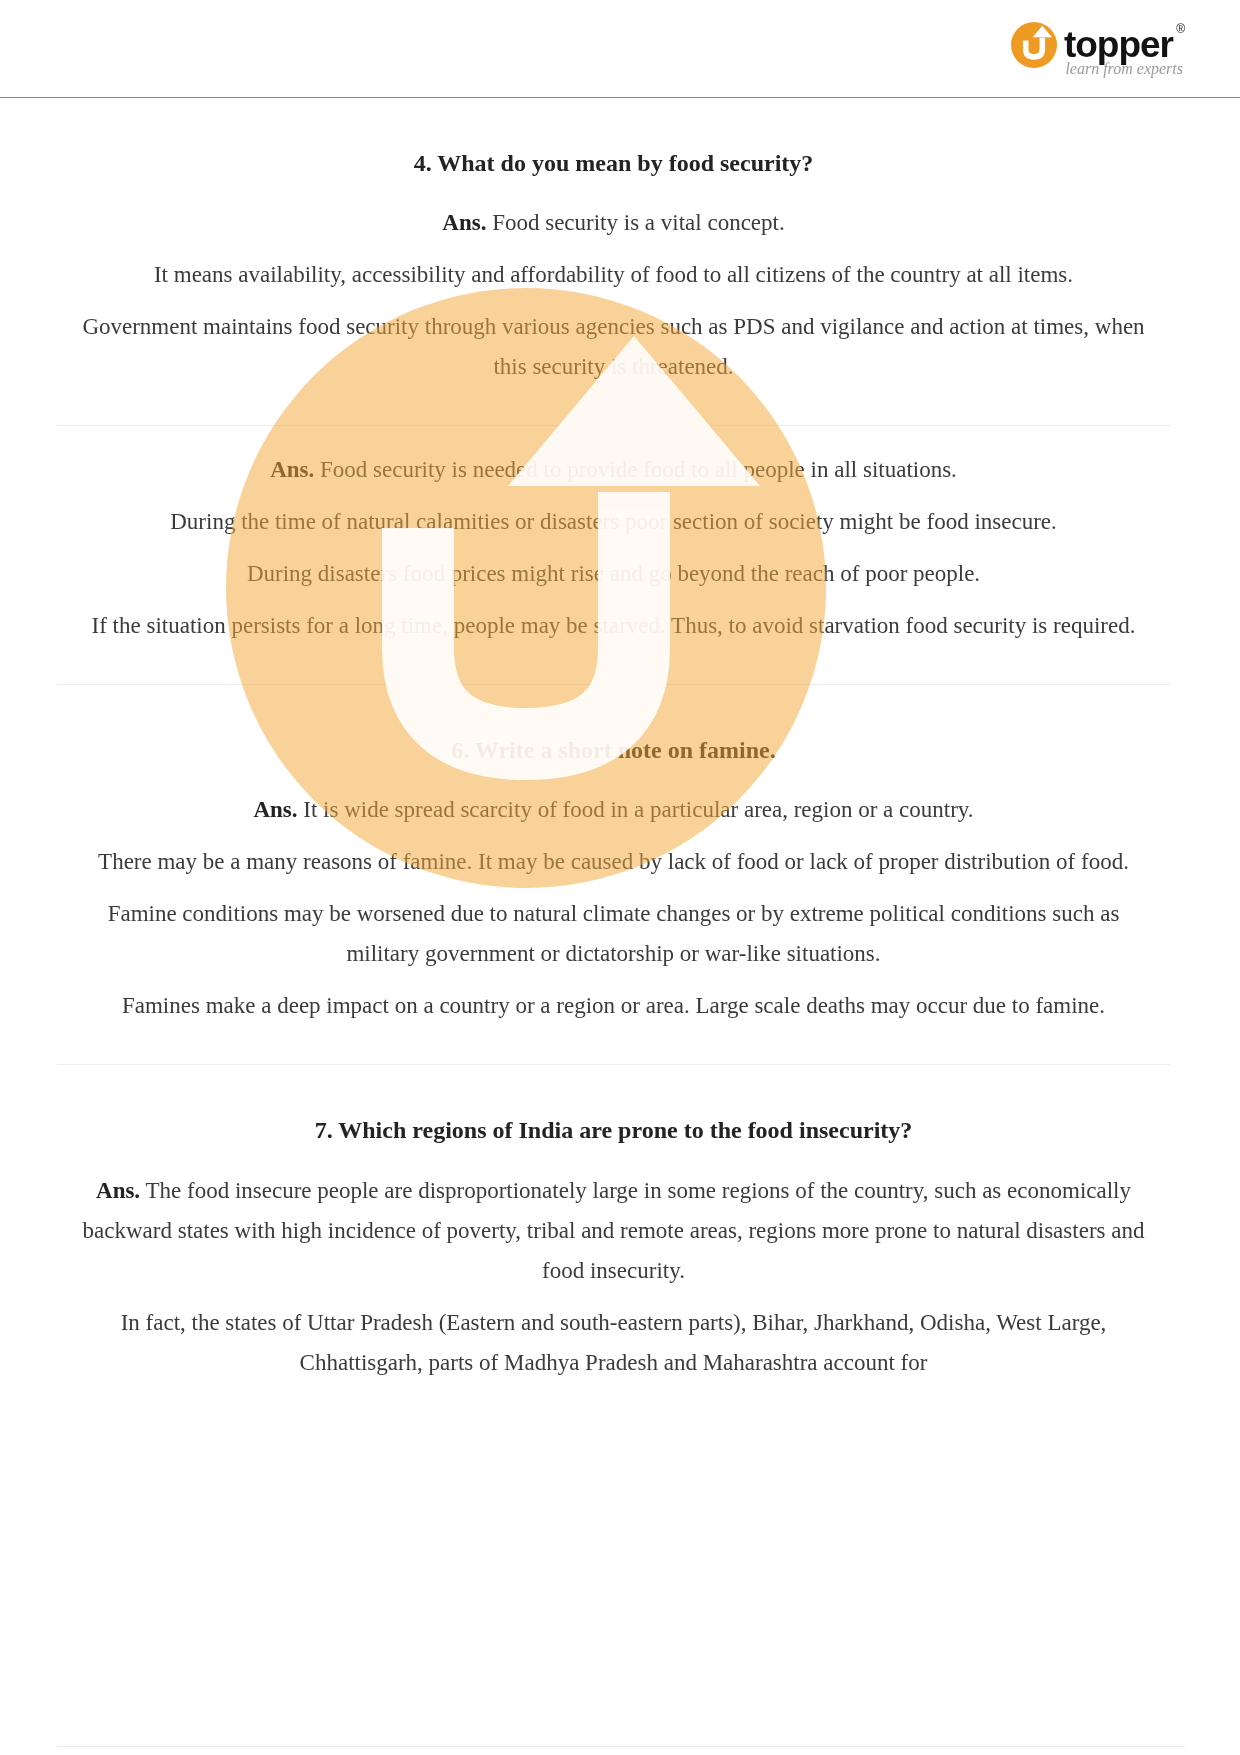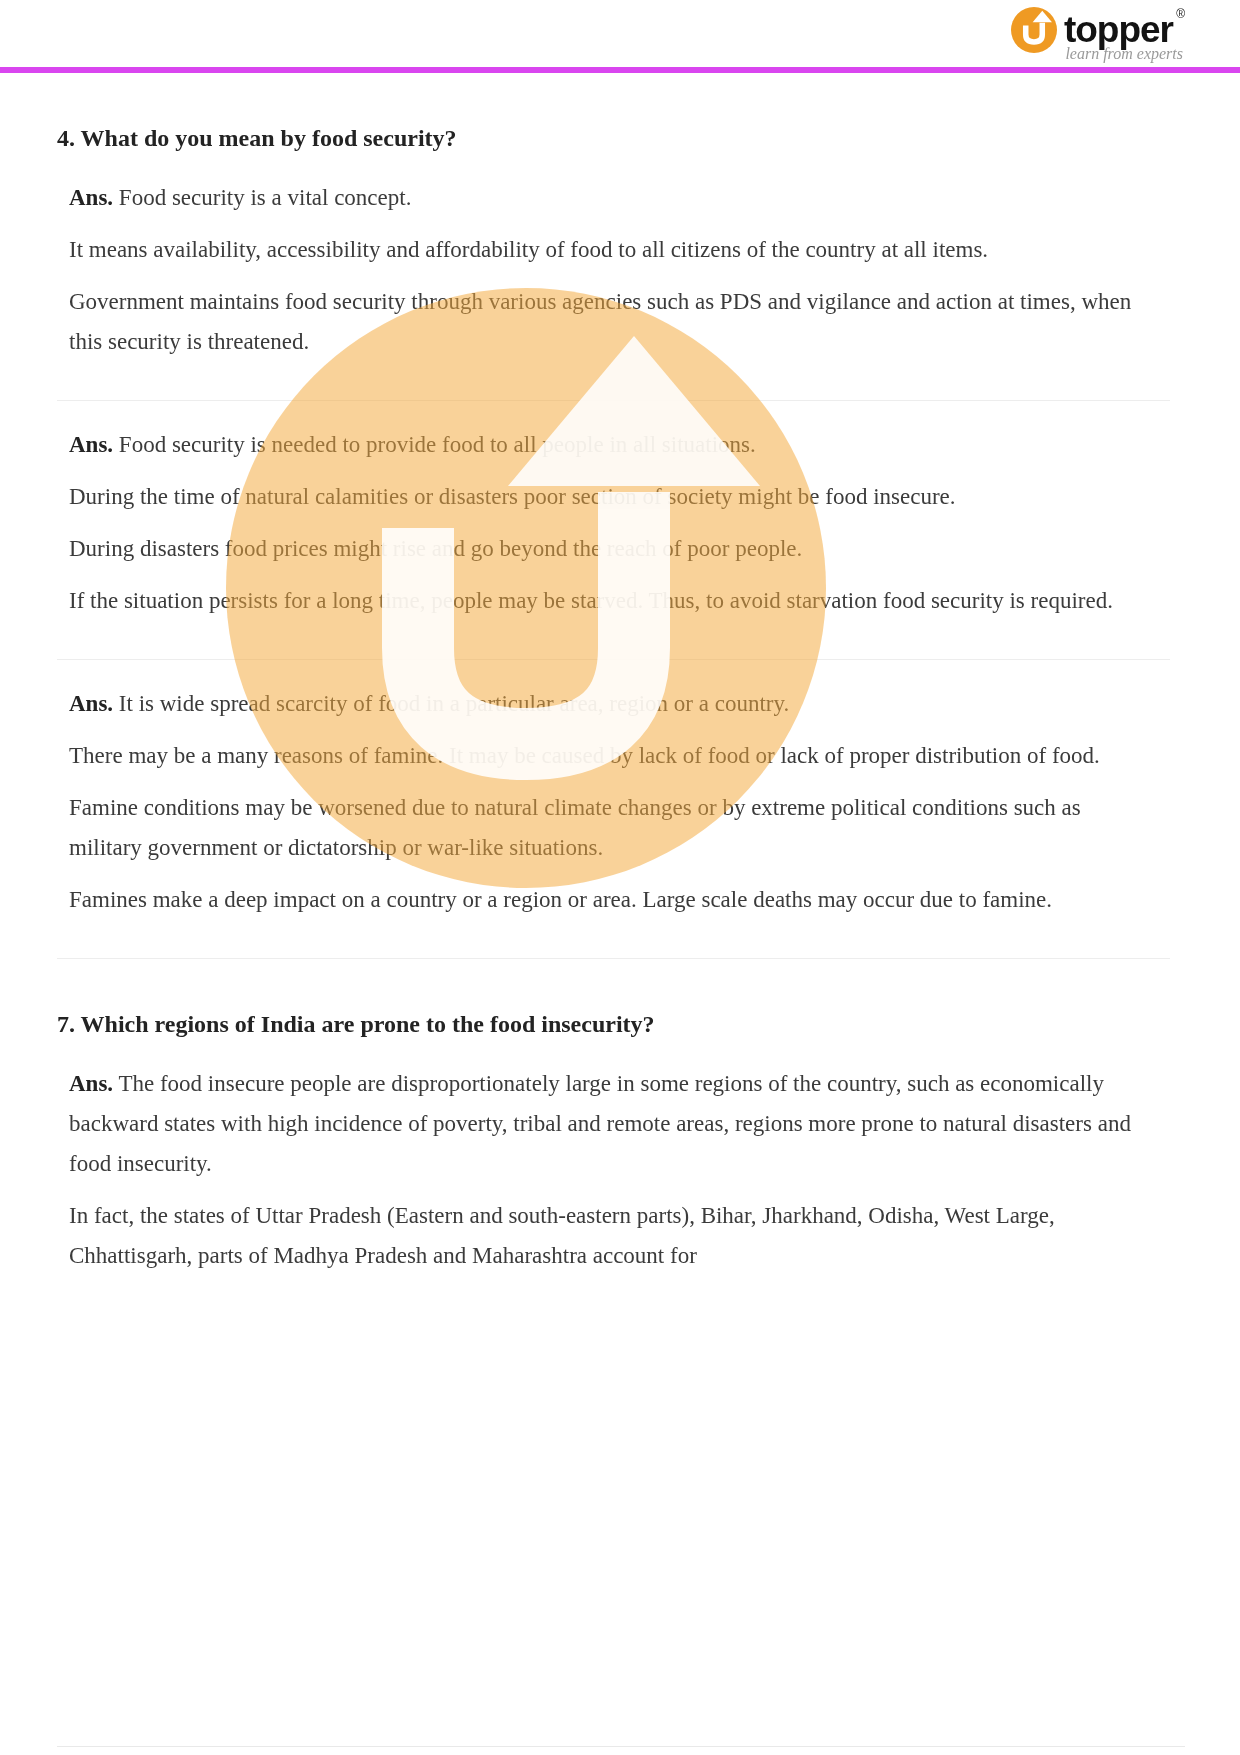--- a/index.html
+++ b/index.html
@@ -8,27 +8,27 @@
     width:1240px;
     height:1755px;
     margin:0 auto;
     background:#ffffff;
     font-family:"Liberation Serif","DejaVu Serif",serif;
     color:#3b3b3b;
     overflow:hidden;
   }
   
   .header{
-    height:73px;
+    height:98px;
     box-sizing:border-box;
     display:flex;
     justify-content:flex-end;
     align-items:center;
     padding:6px 55px 14px 57px;
-    border-bottom:6px solid #d946ef;
+    border-bottom:1px solid #d946ef;
   }
   .logo{display:flex;align-items:center;gap:7px;}
   .logo-icon{width:46px;height:46px;display:block;}
   .logo-icon svg{width:46px;height:46px;display:block;}
   .logo-text-wrap{position:relative;display:inline-block;padding-right:12px;}
   .logo-text{
     font-family:"Liberation Sans","DejaVu Sans",sans-serif;
     font-weight:bold;
     font-size:37px;
     letter-spacing:-1px;
@@ -44,21 +44,21 @@
   }
   .logo-tagline{
     position:absolute;
     right:2px;bottom:-15px;
     font-style:italic;
     font-size:16px;
     color:#9a9a9a;
     white-space:nowrap;
   }
   
-  .content{padding:0 70px 0 57px;}
+  .content{padding:0 70px 0 57px;text-align:center;}
   .question{
     margin:50px 0 0 0;
     font-size:24px;
     font-weight:bold;
     color:#232323;
     line-height:1.3;
   }
   .answer{
     margin:12px;
     font-size:23px;
@@ -127,20 +127,21 @@
 
     <section>
       <p class="answer first"><b class="ans-label">Ans.</b> <span>Food security is needed to provide food to all people in all situations.</span></p>
       <p class="answer">During the time of natural calamities or disasters poor section of society might be food insecure.</p>
       <p class="answer">During disasters food prices might rise and go beyond the reach of poor people.</p>
       <p class="answer">If the situation persists for a long time, people may be starved. Thus, to avoid starvation food security is required.</p>
       <div class="divider"></div>
     </section>
 
     <section>
+      <h2 class="question">6. Write a short note on famine.</h2>
       <p class="answer first"><b class="ans-label">Ans.</b> <span>It is wide spread scarcity of food in a particular area, region or a country.</span></p>
       <p class="answer">There may be a many reasons of famine. It may be caused by lack of food or lack of proper distribution of food.</p>
       <p class="answer">Famine conditions may be worsened due to natural climate changes or by extreme political conditions such as military government or dictatorship or war-like situations.</p>
       <p class="answer">Famines make a deep impact on a country or a region or area. Large scale deaths may occur due to famine.</p>
       <div class="divider"></div>
     </section>
 
     <section>
       <h2 class="question">7. Which regions of India are prone to the food insecurity?</h2>
       <p class="answer first"><b class="ans-label">Ans.</b> <span>The food insecure people are disproportionately large in some regions of the country, such as economically backward states with high incidence of poverty, tribal and remote areas, regions more prone to natural disasters and food insecurity.</span></p>

